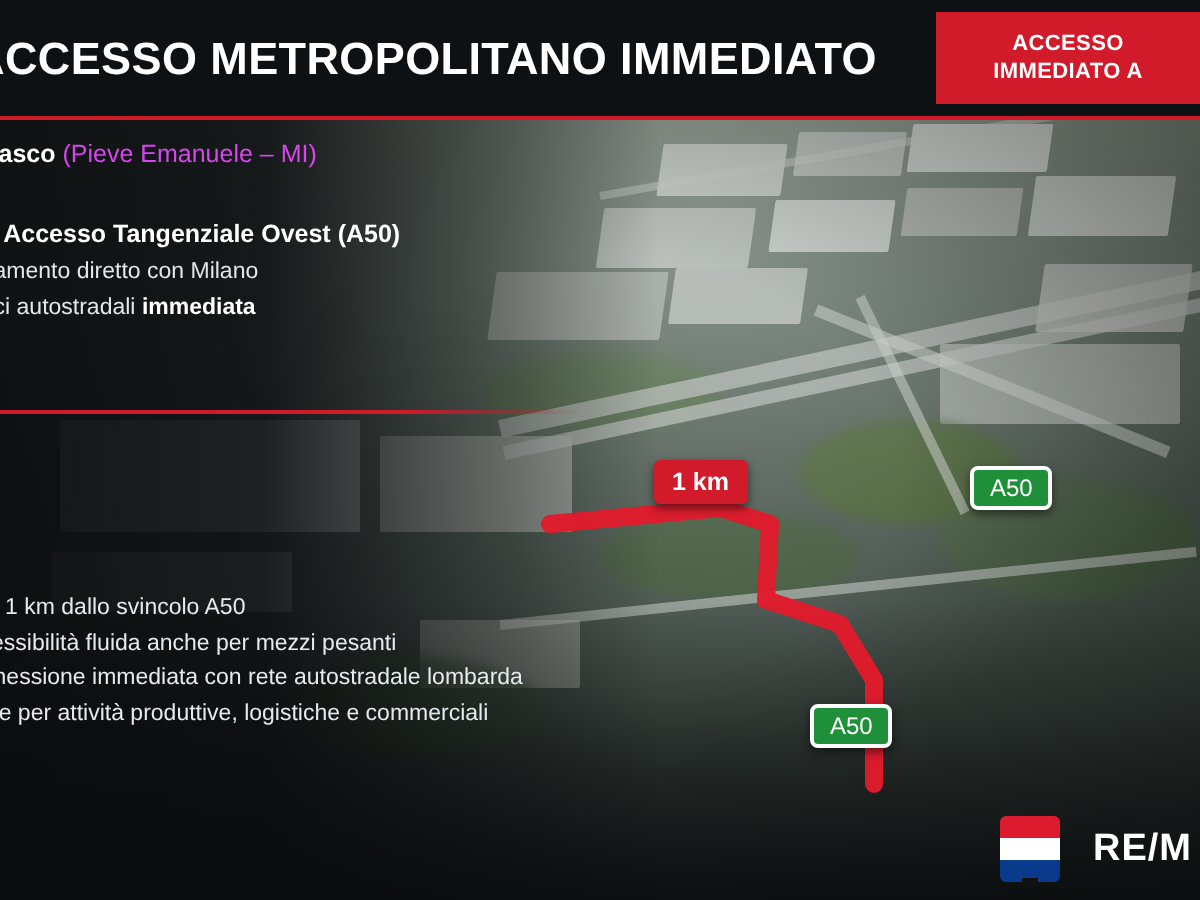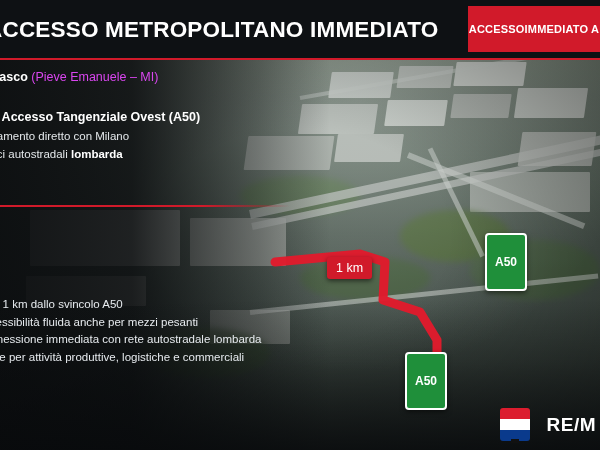--- a/index.html
+++ b/index.html
@@ -26,21 +26,21 @@
     background:linear-gradient(90deg,rgba(10,12,14,.92) 0%,rgba(10,12,14,.86) 40%,rgba(10,12,14,.35) 78%,rgba(10,12,14,0) 100%);}
   .photo .darkbottom{position:absolute;left:0;bottom:0;width:600px;height:150px;
     background:linear-gradient(0deg,rgba(8,10,12,.85) 0%,rgba(8,10,12,.25) 60%,rgba(8,10,12,0) 100%);}
 
   
   .header{position:absolute;left:0;top:0;width:600px;height:60px;background:#0e1114;}
   .header .hline{position:absolute;left:0;bottom:0;width:600px;height:2px;background:#d11a2a;}
   .title{position:absolute;left:-14px;top:10px;width:470px;color:#fff;font-size:22.5px;
     font-weight:bold;letter-spacing:.2px;line-height:40px;white-space:nowrap;}
   .badge{position:absolute;right:0;top:6px;width:132px;height:46px;background:#d11a2a;
-    display:flex;flex-direction:row;justify-content:center;align-items:center;}
+    display:flex;flex-direction:column;justify-content:center;align-items:center;}
   .badge span{color:#fff;font-size:11px;font-weight:bold;line-height:14px;letter-spacing:.2px;white-space:nowrap;}
 
   
   .loc{position:absolute;left:-16px;top:70px;width:380px;color:#ffffff;font-size:12.5px;
     font-weight:bold;white-space:nowrap;}
   .loc .muted{color:#d946ef;font-weight:normal;}
   .subh{position:absolute;left:-16px;top:110px;width:400px;color:#ffffff;font-size:12.5px;
     font-weight:bold;white-space:nowrap;}
   .b1{position:absolute;left:-16px;top:130px;width:420px;color:#e3e7ea;font-size:11.5px;white-space:nowrap;}
   .b2{position:absolute;left:-16px;top:148px;width:420px;color:#e3e7ea;font-size:11.5px;white-space:nowrap;}
@@ -50,23 +50,23 @@
 
   
   .bullets{position:absolute;left:-16px;top:296px;width:420px;}
   .bullets div{color:#e6eaee;font-size:11.5px;line-height:17.5px;white-space:nowrap;}
 
   
   .routesvg{position:absolute;left:0;top:0;width:600px;height:450px;}
 
   
   .chip-km{position:absolute;left:327px;top:230px;background:#d11a2a;color:#fff;font-size:12.5px;
-    font-weight:normal;padding:4px 9px;border-radius:3px;box-shadow:0 2px 5px rgba(0,0,0,.55);margin-top:27px;}
+    font-weight:bold;padding:4px 9px;border-radius:3px;box-shadow:0 2px 5px rgba(0,0,0,.55);}
   .chip-a50{position:absolute;background:#1f8f3a;border:2px solid #ffffff;border-radius:4px;
-    color:#ffffff;font-size:12px;font-weight:bold;padding:20px 8px;box-shadow:0 2px 5px rgba(0,0,0,.5);}
+    color:#ffffff;font-size:12px;font-weight:normal;padding:2px 8px;box-shadow:0 2px 5px rgba(0,0,0,.5);}
   .chip-a50.one{left:485px;top:233px;}
   .chip-a50.two{left:405px;top:352px;}
 
   
   .logo{position:absolute;right:4px;bottom:8px;display:flex;align-items:center;gap:6px;}
   .logo .balloon{width:30px;height:34px;position:relative;}
   .logo .balloon .b-red{position:absolute;left:0;top:0;width:30px;height:11px;background:#dc1c2e;border-radius:3px 3px 0 0;}
   .logo .balloon .b-white{position:absolute;left:0;top:11px;width:30px;height:11px;background:#ffffff;}
   .logo .balloon .b-blue{position:absolute;left:0;top:22px;width:30px;height:11px;background:#0a3a8c;border-radius:0 0 3px 3px;}
   .logo .balloon .b-basket{position:absolute;left:11px;top:31px;width:8px;height:4px;background:#111;}
@@ -129,21 +129,21 @@
   </div>
 
   <div class="loc">
     <span>onasco</span>
     <span class="muted">(Pieve Emanuele – MI)</span>
   </div>
 
   <div class="subh">n | Accesso Tangenziale Ovest (A50)</div>
   <div class="b1">egamento diretto con Milano</div>
   <div class="b2">
-    <span>ttrici autostradali </span><b>lombarda</b>
+    <span>ttrici autostradali </span><b>immediata</b>
   </div>
   <div class="redrule"></div>
 
   <div class="bullets">
     <div>olo 1 km dallo svincolo A50</div>
     <div>ccessibilità fluida anche per mezzi pesanti</div>
     <div>onnessione immediata con rete autostradale lombarda</div>
     <div>eale per attività produttive, logistiche e commerciali</div>
   </div>
 

